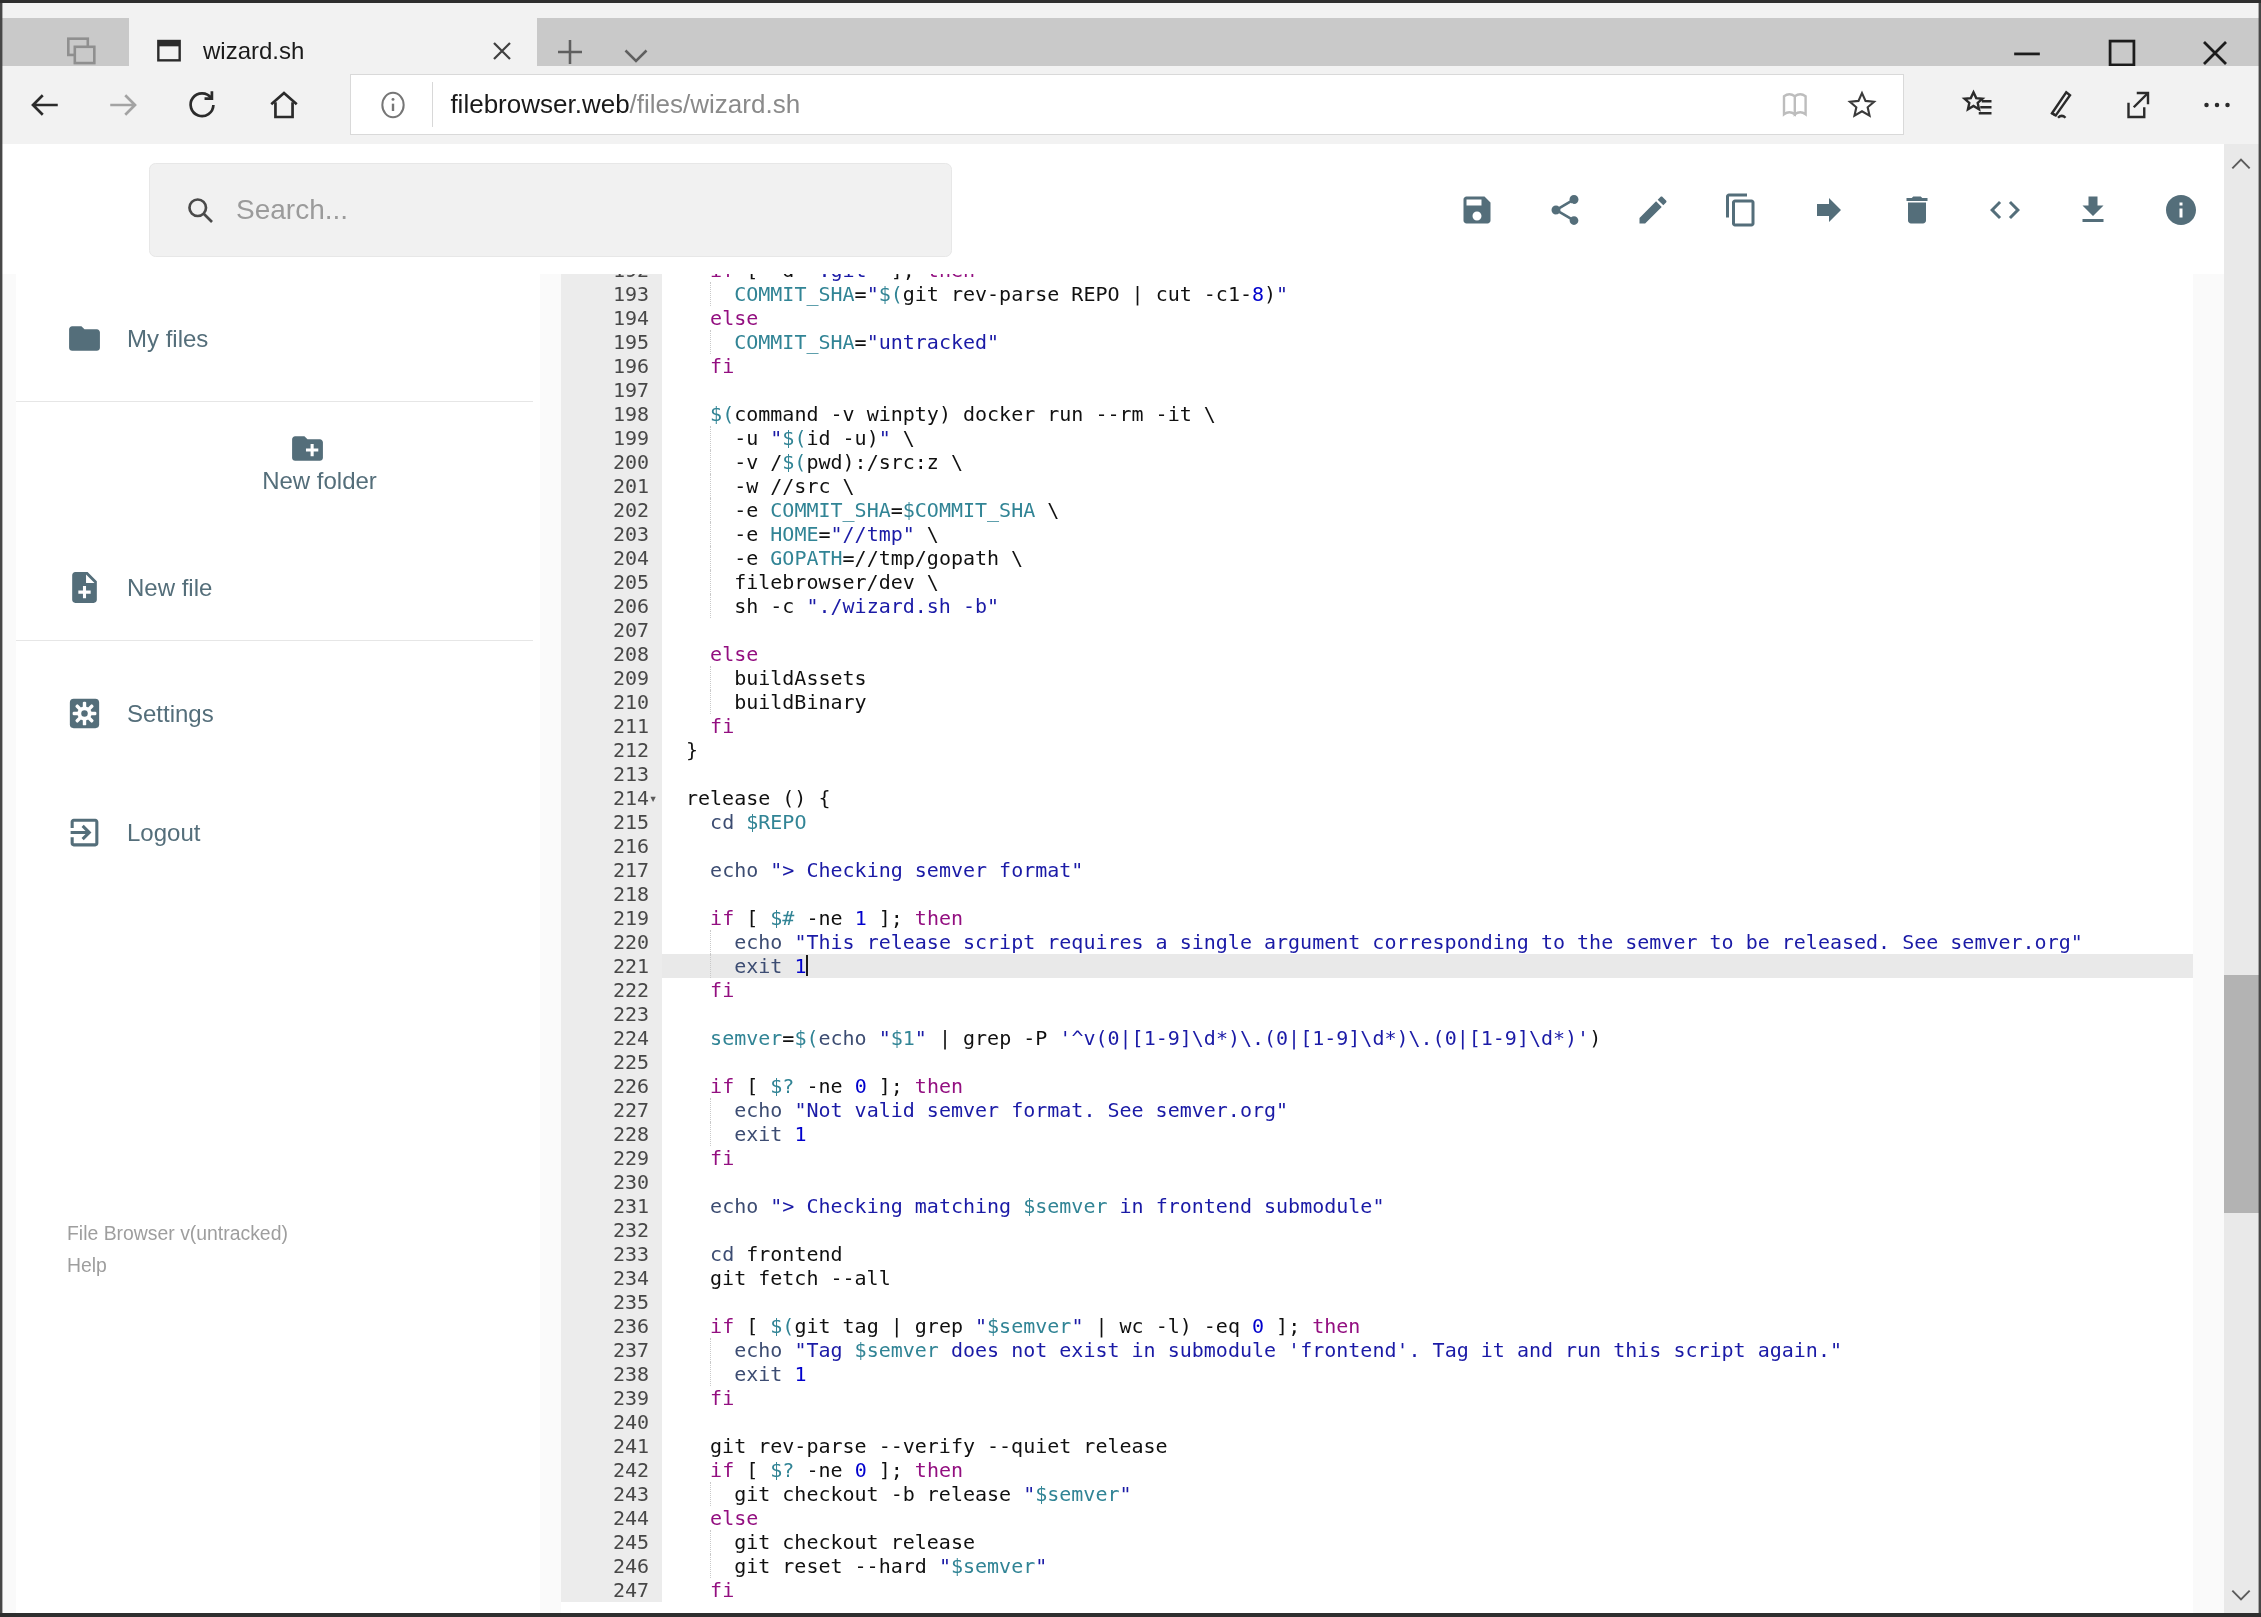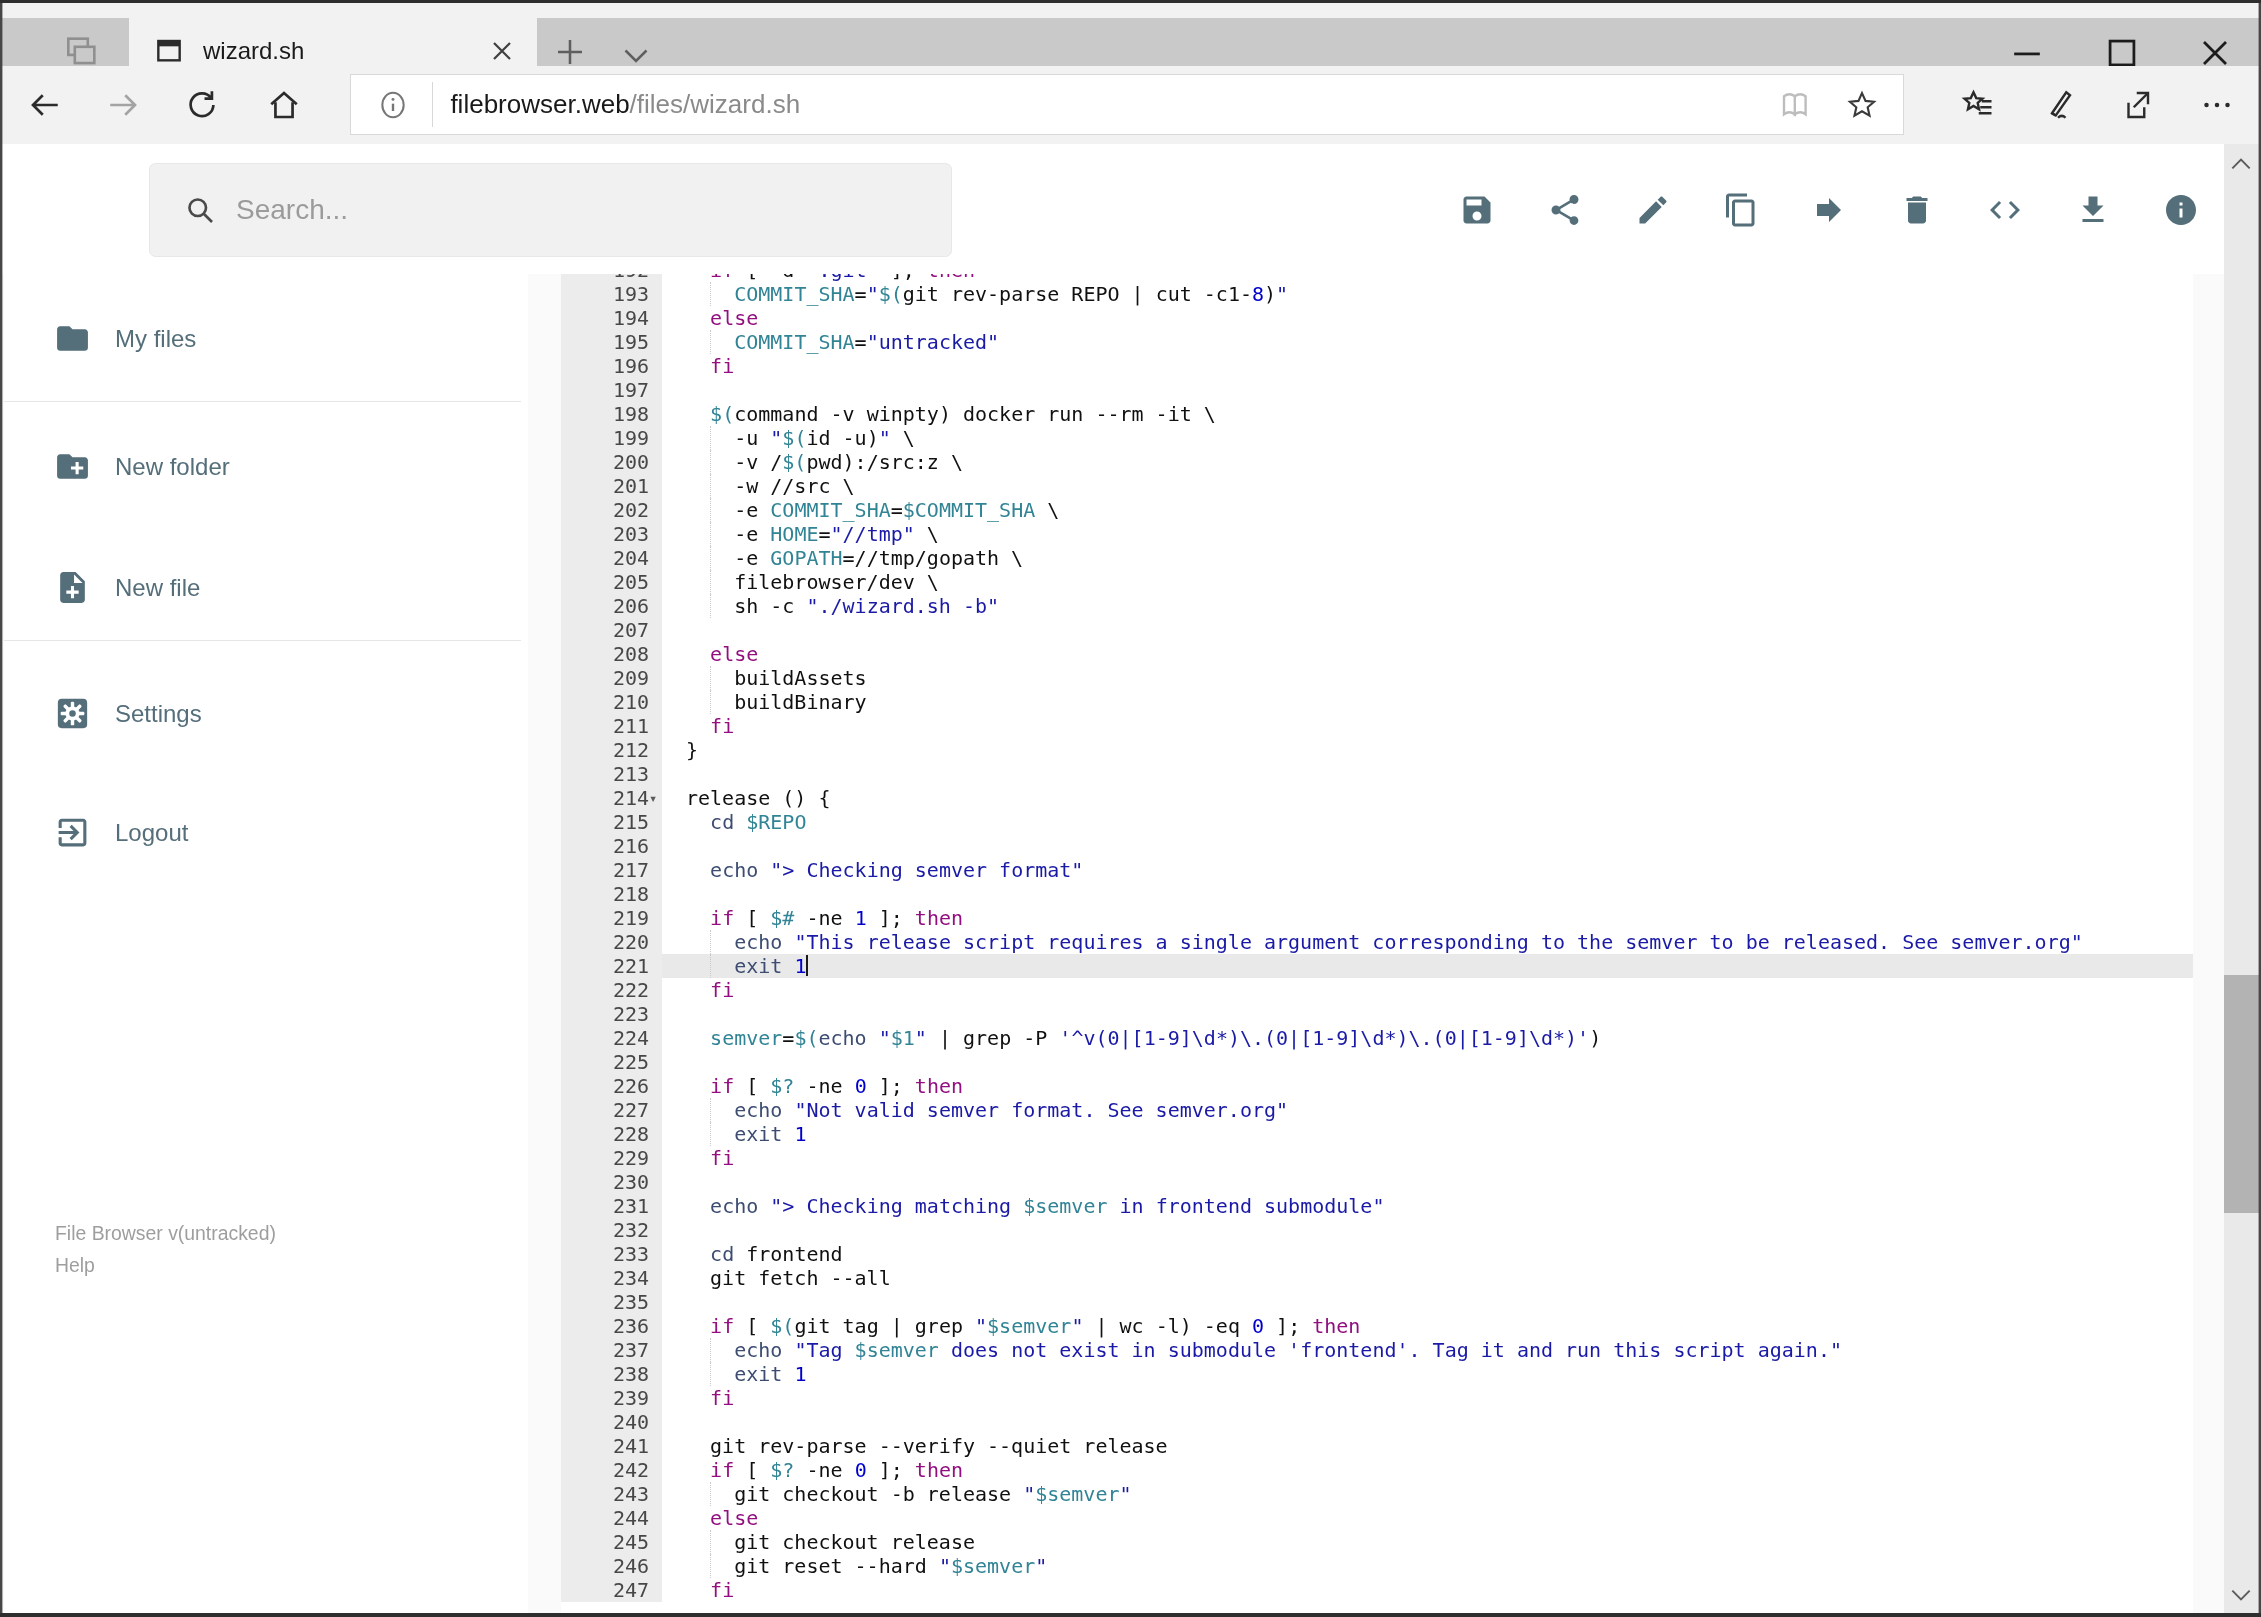--- a/index.html
+++ b/index.html
@@ -37,21 +37,21 @@
   #searchbox{position:absolute;left:149px;top:19.4px;width:803px;height:94px;background:#f1f1f1;border:0.8px solid #e7e7e7;border-radius:6.5px;display:flex;align-items:center;}
   #search-ic{margin-left:34px;width:32px;height:32px;color:#4a4a4a;flex:none;}
   #search-input{margin-left:18px;border:0;background:transparent;outline:none;font-size:28px;color:#4c1d95;width:646px;font-family:"Liberation Sans",sans-serif;}
   #search-input::placeholder{color:#9b9b9b;}
   #apptools{position:absolute;right:62px;top:29px;height:73px;display:flex;gap:52px;align-items:center;}
   .tool-btn{width:36px;height:36px;color:#546e7a;background:none;border:0;padding:0;cursor:pointer;}
   .tool-btn svg{width:36px;height:36px;}
 
   
   #content{left:0;top:274px;width:2261px;height:1339px;background:#fafafa;}
-  #sidebar{position:absolute;left:4px;top:0;width:524px;height:1339px;background:#fff;}
+  #sidebar{position:absolute;left:16px;top:0;width:524px;height:1339px;background:#fff;}
   .side-item{position:absolute;left:0;width:533px;height:73px;display:flex;align-items:center;padding-left:50px;cursor:pointer;}
   .side-item .ic{width:37px;height:37px;color:#546e7a;flex:none;}
   .side-item .lbl{margin-left:24px;font-size:24px;color:#546e7a;}
   .side-div{position:absolute;left:0;width:517px;height:0.8px;background:#e6e6e6;}
   #side-footer{position:absolute;left:51px;top:943px;font-size:19.4px;color:#9e9e9e;line-height:32px;}
   #side-help{cursor:pointer;}
 
   
   #editor{position:absolute;left:561px;top:0;width:1632px;height:1339px;background:#fff;overflow:hidden;
           font-family:"DejaVu Sans Mono",monospace;font-size:20px;line-height:24px;}
@@ -293,21 +293,21 @@
   <div class="abs" id="content">
     <div id="sidebar">
         <div class="side-item" style="top: 28px;">
           <span class="ic">
             <svg class="" viewBox="0 0 24 24" fill="currentColor">
               <path d="M10 4H4c-1.1 0-1.99.9-1.99 2L2 18c0 1.1.9 2 2 2h16c1.1 0 2-.9 2-2V8c0-1.1-.9-2-2-2h-8l-2-2z"></path>
             </svg>
           </span>
           <span class="lbl">My files</span>
         </div>
-        <div class="side-item" style="top: 156px;">
+        <div class="side-item" style="top: 156px; flex-direction: column;">
           <span class="ic">
             <svg class="" viewBox="0 0 24 24" fill="currentColor">
               <path d="M20 6h-8l-2-2H4c-1.1 0-1.99.9-1.99 2L2 18c0 1.1.9 2 2 2h16c1.1 0 2-.9 2-2V8c0-1.1-.9-2-2-2zm-1 8h-3v3h-2v-3h-3v-2h3V9h2v3h3v2z"></path>
             </svg>
           </span>
           <span class="lbl">New folder</span>
         </div>
         <div class="side-item" style="top: 277px;">
           <span class="ic">
             <svg class="" viewBox="0 0 24 24" fill="currentColor">

